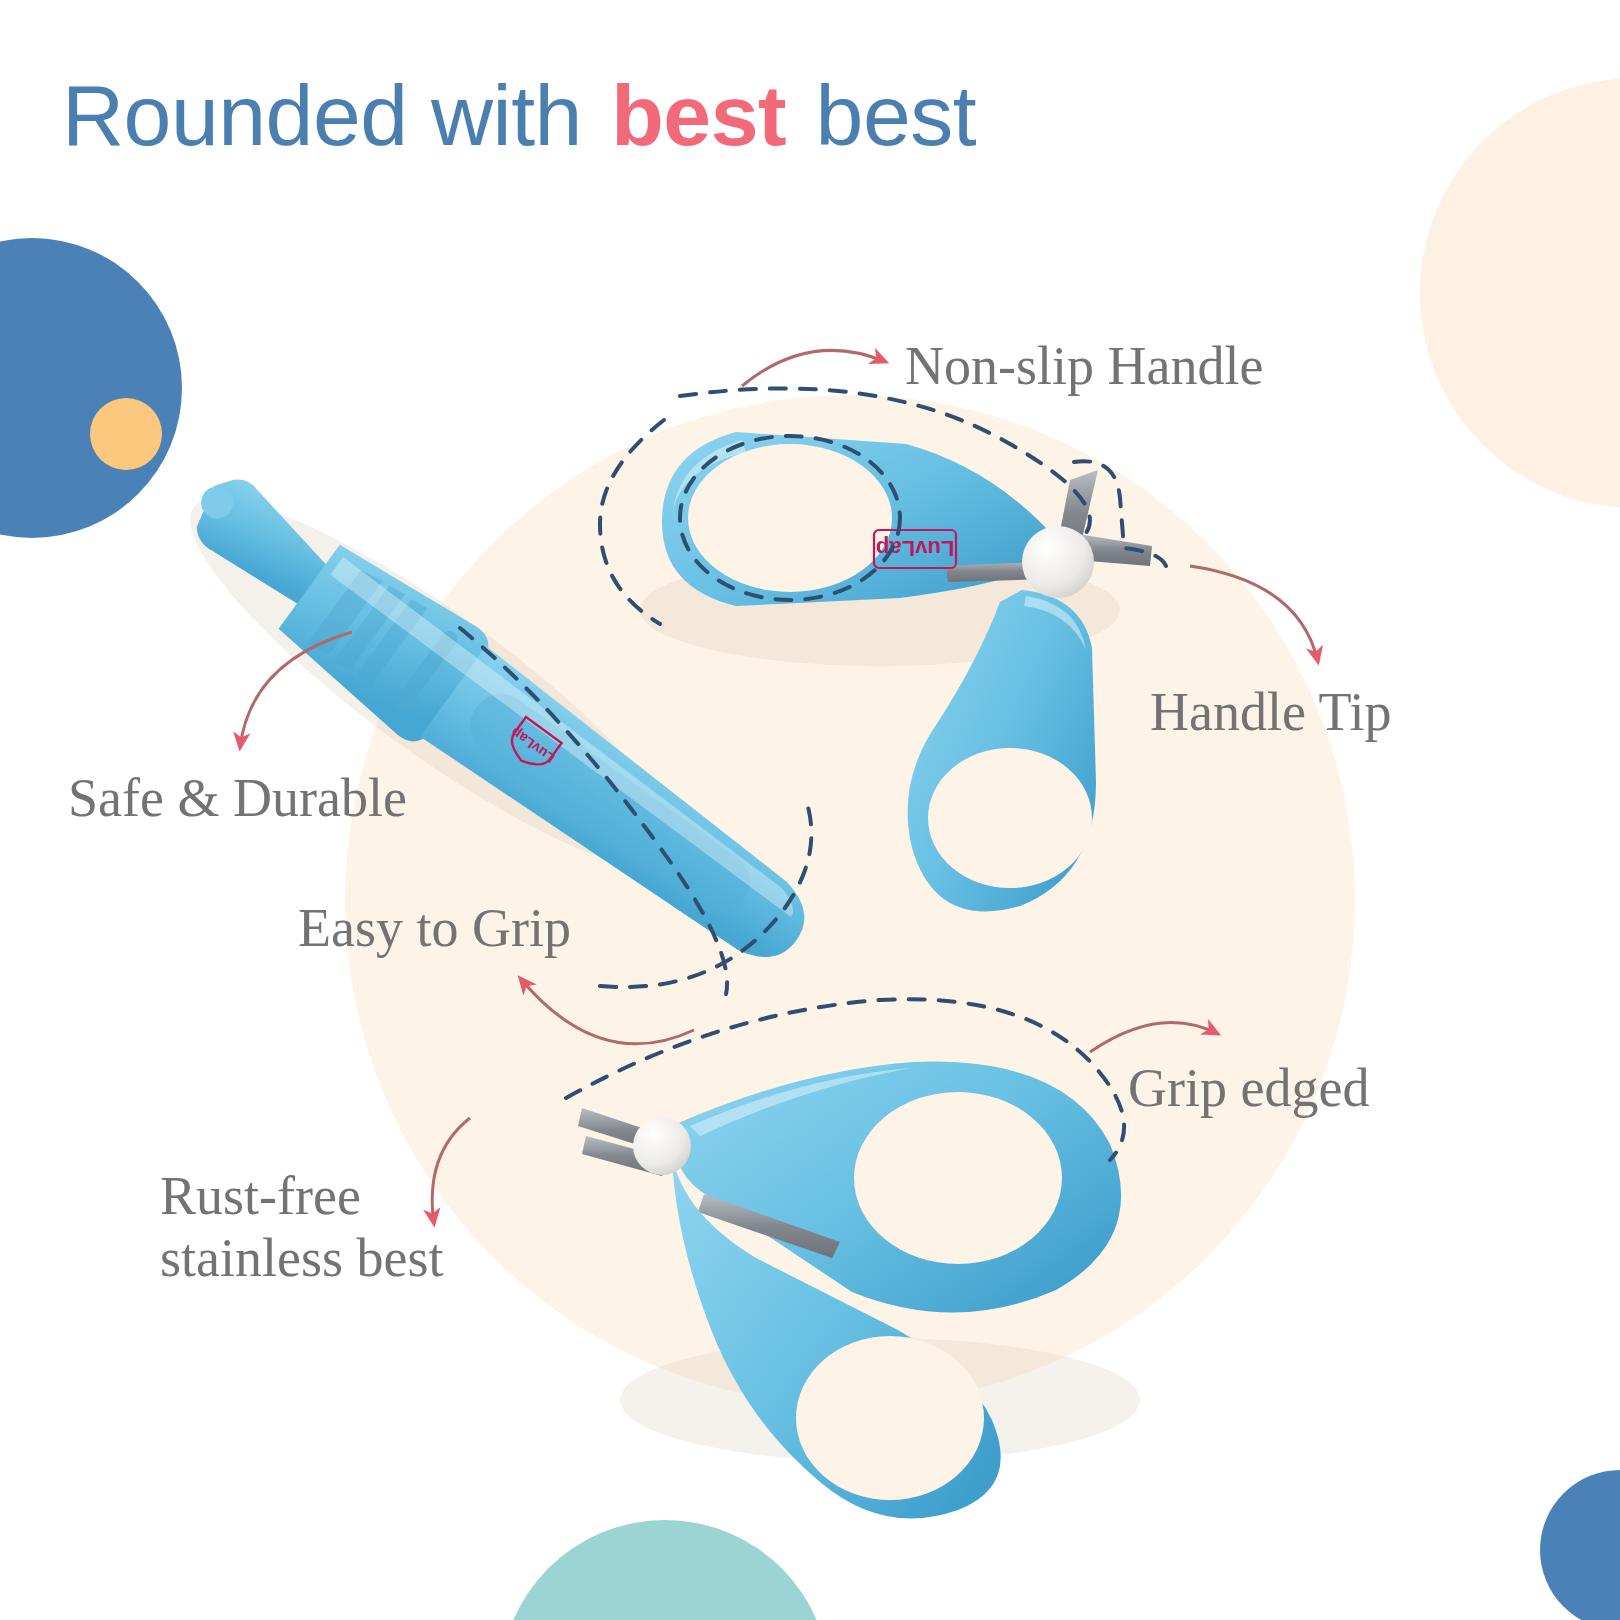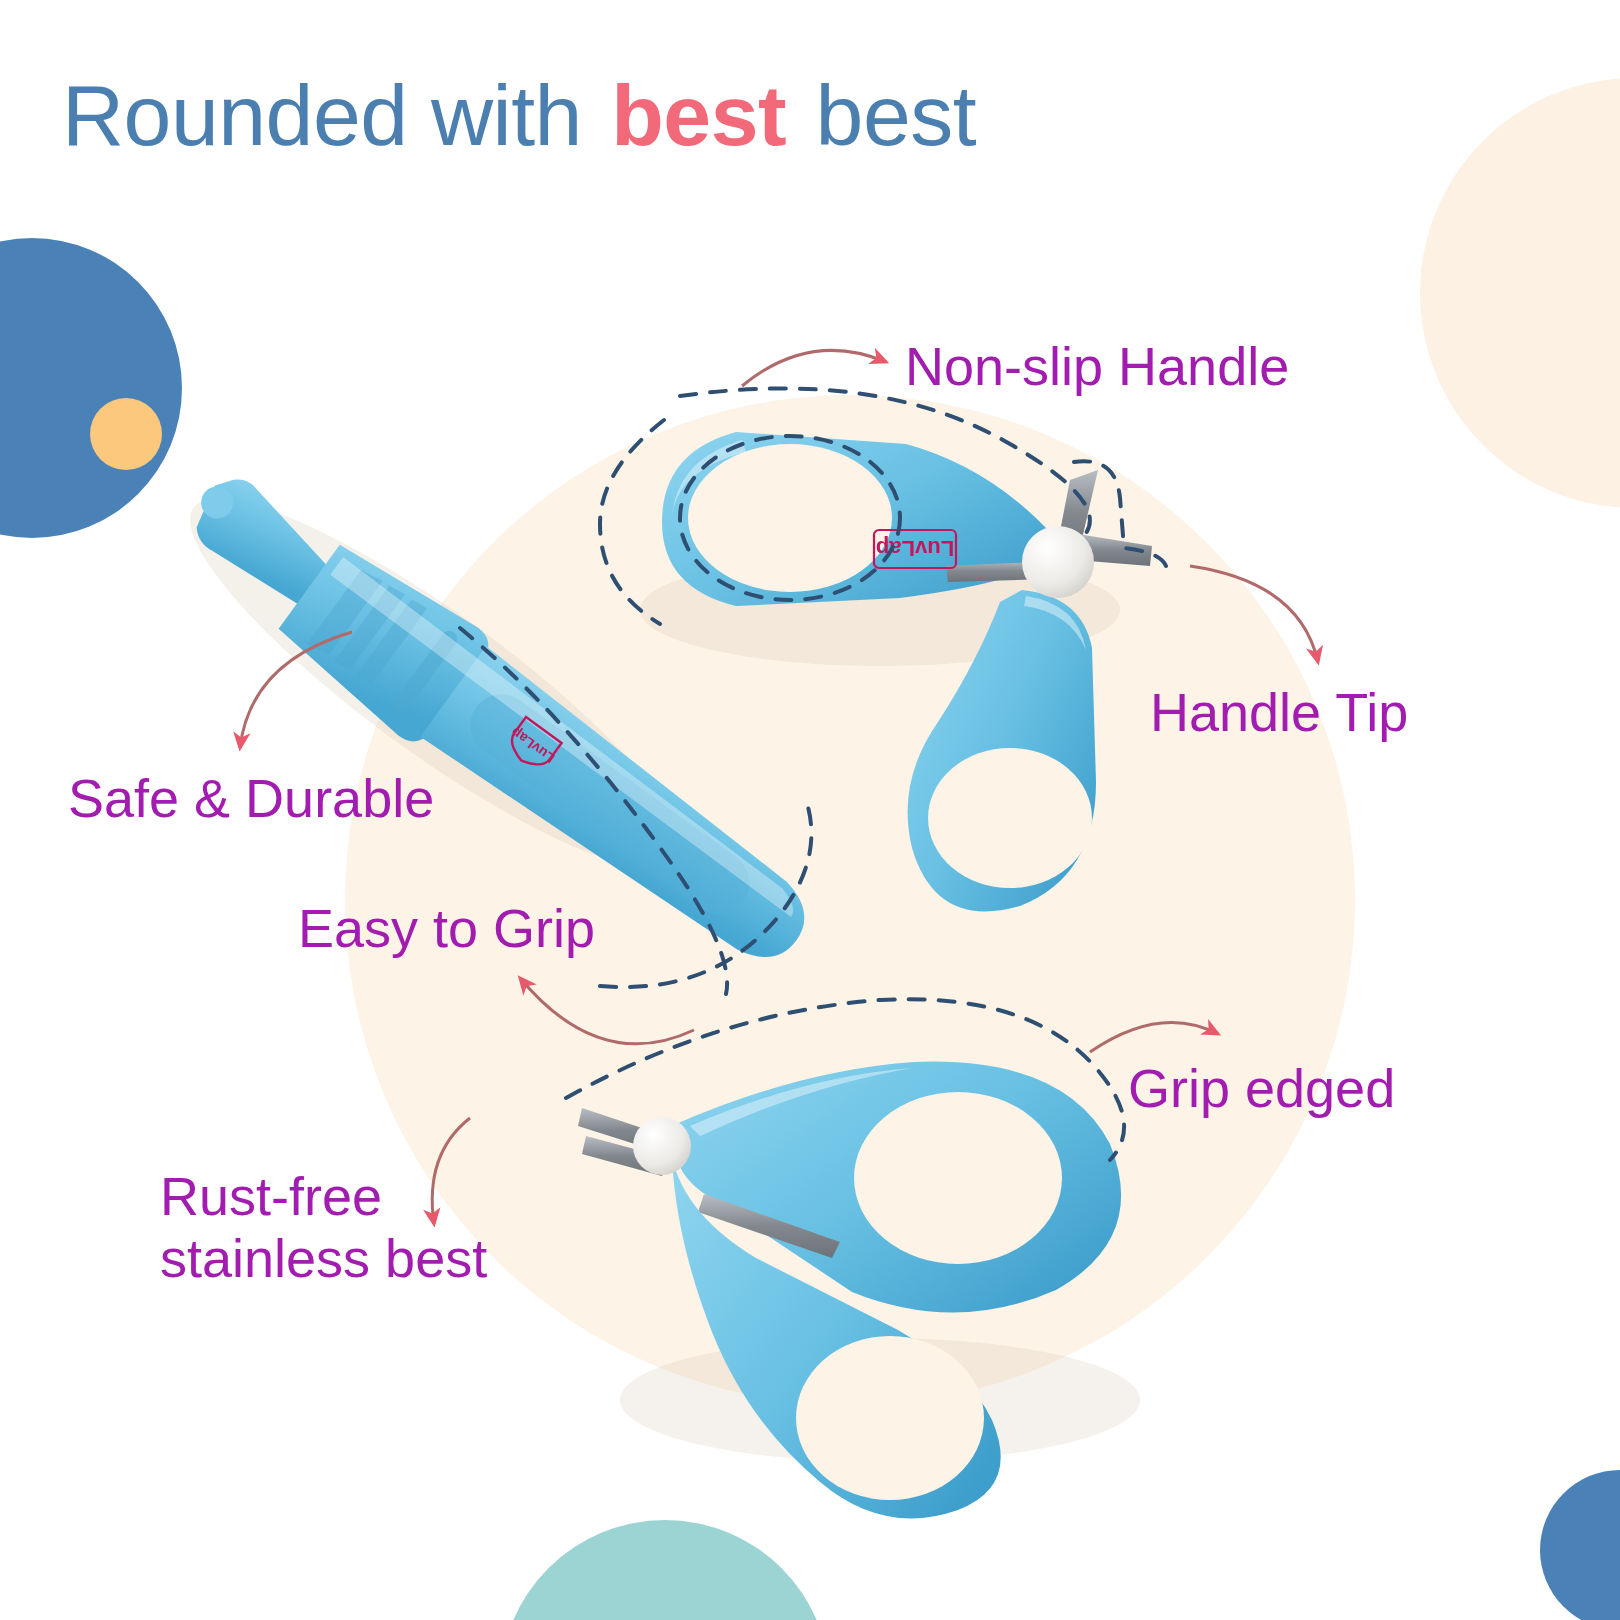--- a/index.html
+++ b/index.html
@@ -40,24 +40,25 @@
   }
   #title .best {
     color: #f2697a;
     font-weight: bold;
     padding: 0 6px;
   }
 
   
   .label {
     position: absolute;
-    color: #a21caf;
+    color: #737373;
     font-size: 54px;
     line-height: 1.14;
     white-space: pre-line;
+    font-family: Liberation Serif, serif;
   }
   #label-non-slip-handle { left: 905px;  top: 336px; }
   #label-rounded-tip     { left: 1150px; top: 682px; }
   #label-safe-durable    { left: 48px;   top: 768px; margin-left: 20px; }
   #label-easy-to-grip    { left: 298px;  top: 898px; }
   #label-round-edged     { left: 1128px; top: 1058px; }
   #label-rust-free       { left: 160px;  top: 1166px; }
 
   
   #art, #arrows {

